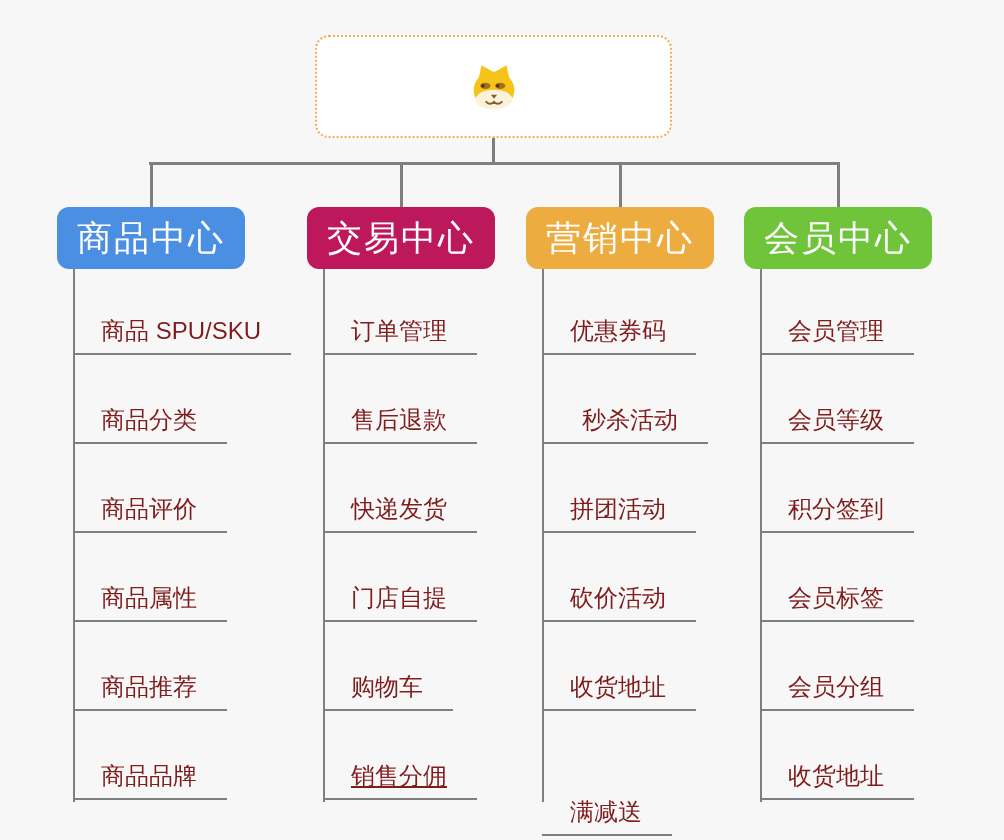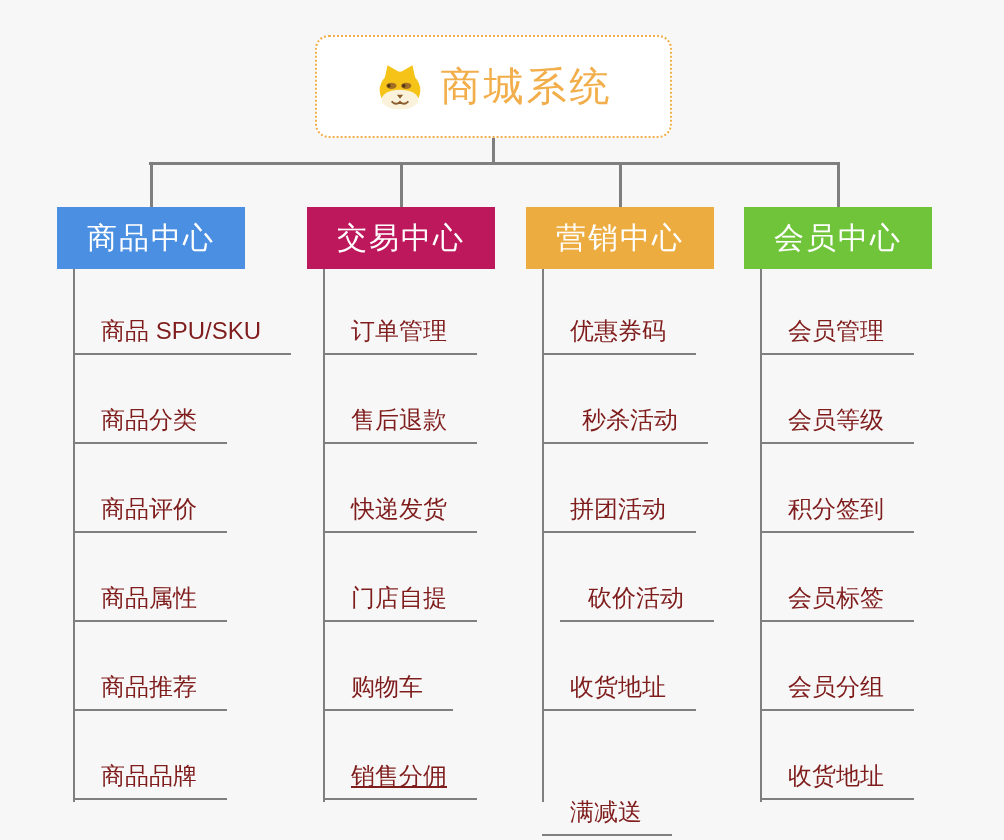--- a/index.html
+++ b/index.html
@@ -40,23 +40,23 @@
     color: var(--accent);
     font-size: 40px;
     letter-spacing: 3px;
     white-space: nowrap;
   }
   .doge { width: 50px; height: 50px; flex: 0 0 auto; }
   .branch-box {
     position: absolute;
     top: 207px;
     width: 188px; height: 62px;
-    border-radius: 0;
+    border-radius: 12px;
     color: #FFFFFF;
-    font-size: 30px;
+    font-size: 35px;
     letter-spacing: 2px;
     display: flex;
     align-items: center;
     justify-content: center;
     white-space: nowrap;
   }
   .item {
     position: absolute;
     font-size: 24px;
     line-height: 28px;
@@ -78,21 +78,20 @@
       <path d="M52 23 L48 4 L34 12 Z" fill="#F6C418"></path>
       <ellipse cx="32" cy="36" rx="26" ry="24" fill="#F6C418"></ellipse>
       <ellipse cx="32" cy="48" rx="23.5" ry="12.5" fill="#FBF2DC"></ellipse>
       <ellipse cx="21" cy="30.5" rx="6.5" ry="4" fill="#A06E26"></ellipse>
       <circle cx="17.8" cy="30.5" r="2.3" fill="#53350E"></circle>
       <ellipse cx="40" cy="30.5" rx="6.5" ry="4" fill="#A06E26"></ellipse>
       <circle cx="36.8" cy="30.5" r="2.3" fill="#53350E"></circle>
       <path d="M28 42 L36 42 L32 47 Z" fill="#8B5A2B"></path>
       <path d="M22 51 Q27 56 32 51 Q37 56 42 51" stroke="#8B5A2B" stroke-width="2.4" fill="none" stroke-linecap="round"></path>
     </svg>
-    <span class="root-title">商城系统</span>
   </div>
 
   <div class="line" style="left:492px; top:138px; width:3px; height:27px;"></div>
   <div class="line" style="left:149px; top:162px; width:691px; height:3px;"></div>
 
   <div id="branches">
       <div class="line" style="left: 149.5px; top: 162px; width: 3px; height: 45px;"></div>
       <div class="branch-box" style="left: 57px; background: rgb(75, 143, 226);">商品中心</div>
       <div class="line" style="left: 73px; top: 269px; width: 2px; height: 533px;"></div>
       <div class="item" style="left: 73px; top: 317px;">商品 SPU/SKU</div>
@@ -109,21 +108,21 @@
       <div class="item" style="left: 323px; top: 495px;">快递发货</div>
       <div class="item" style="left: 323px; top: 584px;">门店自提</div>
       <div class="item" style="left: 323px; top: 673px;">购物车</div>
       <div class="item" style="left: 323px; top: 762px; text-decoration: underline;">销售分佣</div>
       <div class="line" style="left: 618.5px; top: 162px; width: 3px; height: 45px;"></div>
       <div class="branch-box" style="left: 526px; background: rgb(237, 172, 63);">营销中心</div>
       <div class="line" style="left: 542px; top: 269px; width: 2px; height: 533px;"></div>
       <div class="item" style="left: 542px; top: 317px;">优惠券码</div>
       <div class="item" style="left: 542px; top: 406px; padding-left: 40px;">秒杀活动</div>
       <div class="item" style="left: 542px; top: 495px;">拼团活动</div>
-      <div class="item" style="left: 542px; top: 584px; margin-left: 18px;">砍价活动</div>
+      <div class="item" style="left: 542px; top: 584px;">砍价活动</div>
       <div class="item" style="left: 542px; top: 673px;">收货地址</div>
       <div class="item" style="left: 542px; top: 762px; margin-top: 36px;">满减送</div>
       <div class="line" style="left: 836.5px; top: 162px; width: 3px; height: 45px;"></div>
       <div class="branch-box" style="left: 744px; background: rgb(111, 196, 58);">会员中心</div>
       <div class="line" style="left: 760px; top: 269px; width: 2px; height: 533px;"></div>
       <div class="item" style="left: 760px; top: 317px;">会员管理</div>
       <div class="item" style="left: 760px; top: 406px;">会员等级</div>
       <div class="item" style="left: 760px; top: 495px;">积分签到</div>
       <div class="item" style="left: 760px; top: 584px;">会员标签</div>
       <div class="item" style="left: 760px; top: 673px;">会员分组</div>

